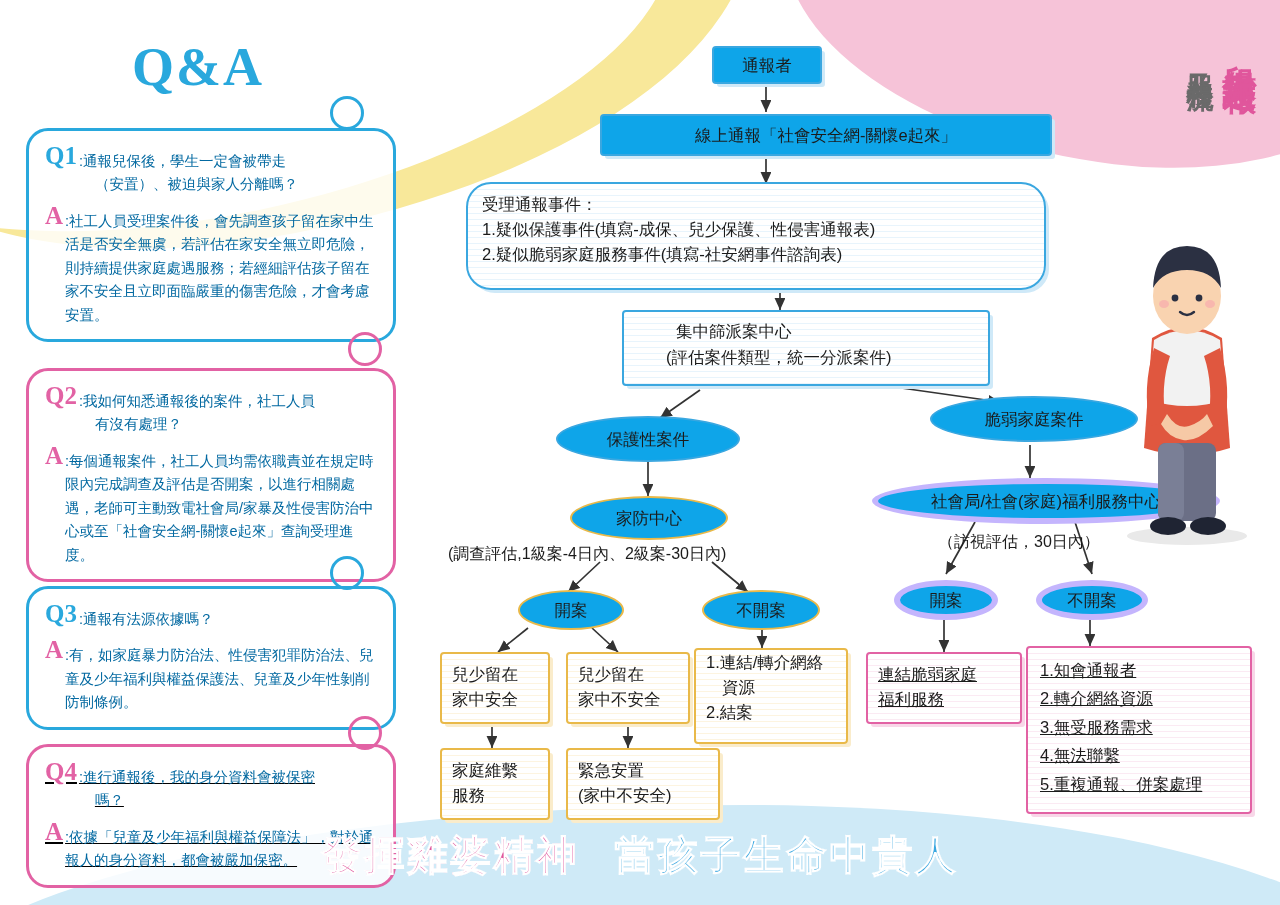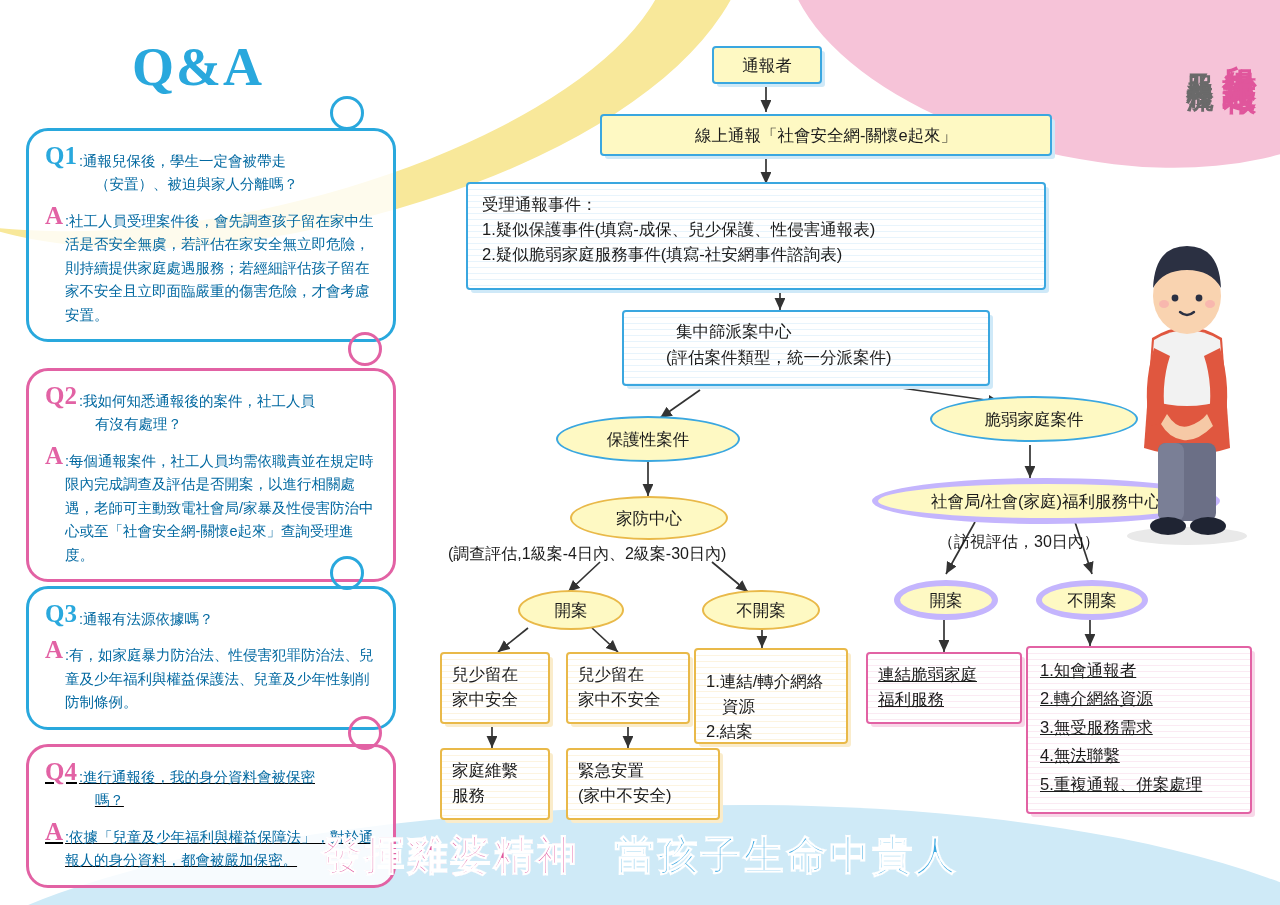--- a/index.html
+++ b/index.html
@@ -109,25 +109,25 @@
   }
 
   
   .node {
     position: absolute;
     z-index: 4;
     font-size: 16.5px;
     line-height: 1.5;
     color: #1b1b1b;
     text-align: center;
-    background: #fef9c3;
+    background: #0ea5e9;
     display: flex; align-items: center; justify-content: center;
     padding: 6px 10px;
   }
-  .node.left-stripe { text-align: left; justify-content: flex-start; }
+  .node.left-stripe { text-align: left; justify-content: flex-start; border-radius: 25px; }
   .rect-blue {
     border: 2px solid #3aa7e0;
     border-radius: 4px;
     box-shadow: 4px 4px 0 -1px #cfe9f8;
   }
   .rect-blue.striped {
     background:
       repeating-linear-gradient(180deg, #ffffff 0 5px, #e8f4fc 5px 6px);
   }
   .ellipse-blue {
@@ -342,21 +342,21 @@
 <div class="node rect-yellow striped" style="left:440px; top:652px; width:110px; height:72px; display:block; padding:8px 10px; text-align:left;">
   <div>兒少留在</div>
   <div>家中安全</div>
 </div>
 
 <div class="node rect-yellow striped" style="left:566px; top:652px; width:124px; height:72px; display:block; padding:8px 10px; text-align:left;">
   <div>兒少留在</div>
   <div>家中不安全</div>
 </div>
 
-<div class="node rect-yellow striped" style="left:694px; top:648px; width:154px; height:96px; display:block; padding:19px 10px; text-align:left;">
+<div class="node rect-yellow striped" style="left:694px; top:648px; width:154px; height:96px; display:block; padding:0 10px; text-align:left;">
   <div>1.連結/轉介網絡</div>
   <div style="margin-left:16px;">資源</div>
   <div>2.結案</div>
 </div>
 
 <div class="node rect-yellow striped" style="left:440px; top:748px; width:110px; height:72px; display:block; padding:8px 10px; text-align:left;">
   <div>家庭維繫</div>
   <div>服務</div>
 </div>
 

